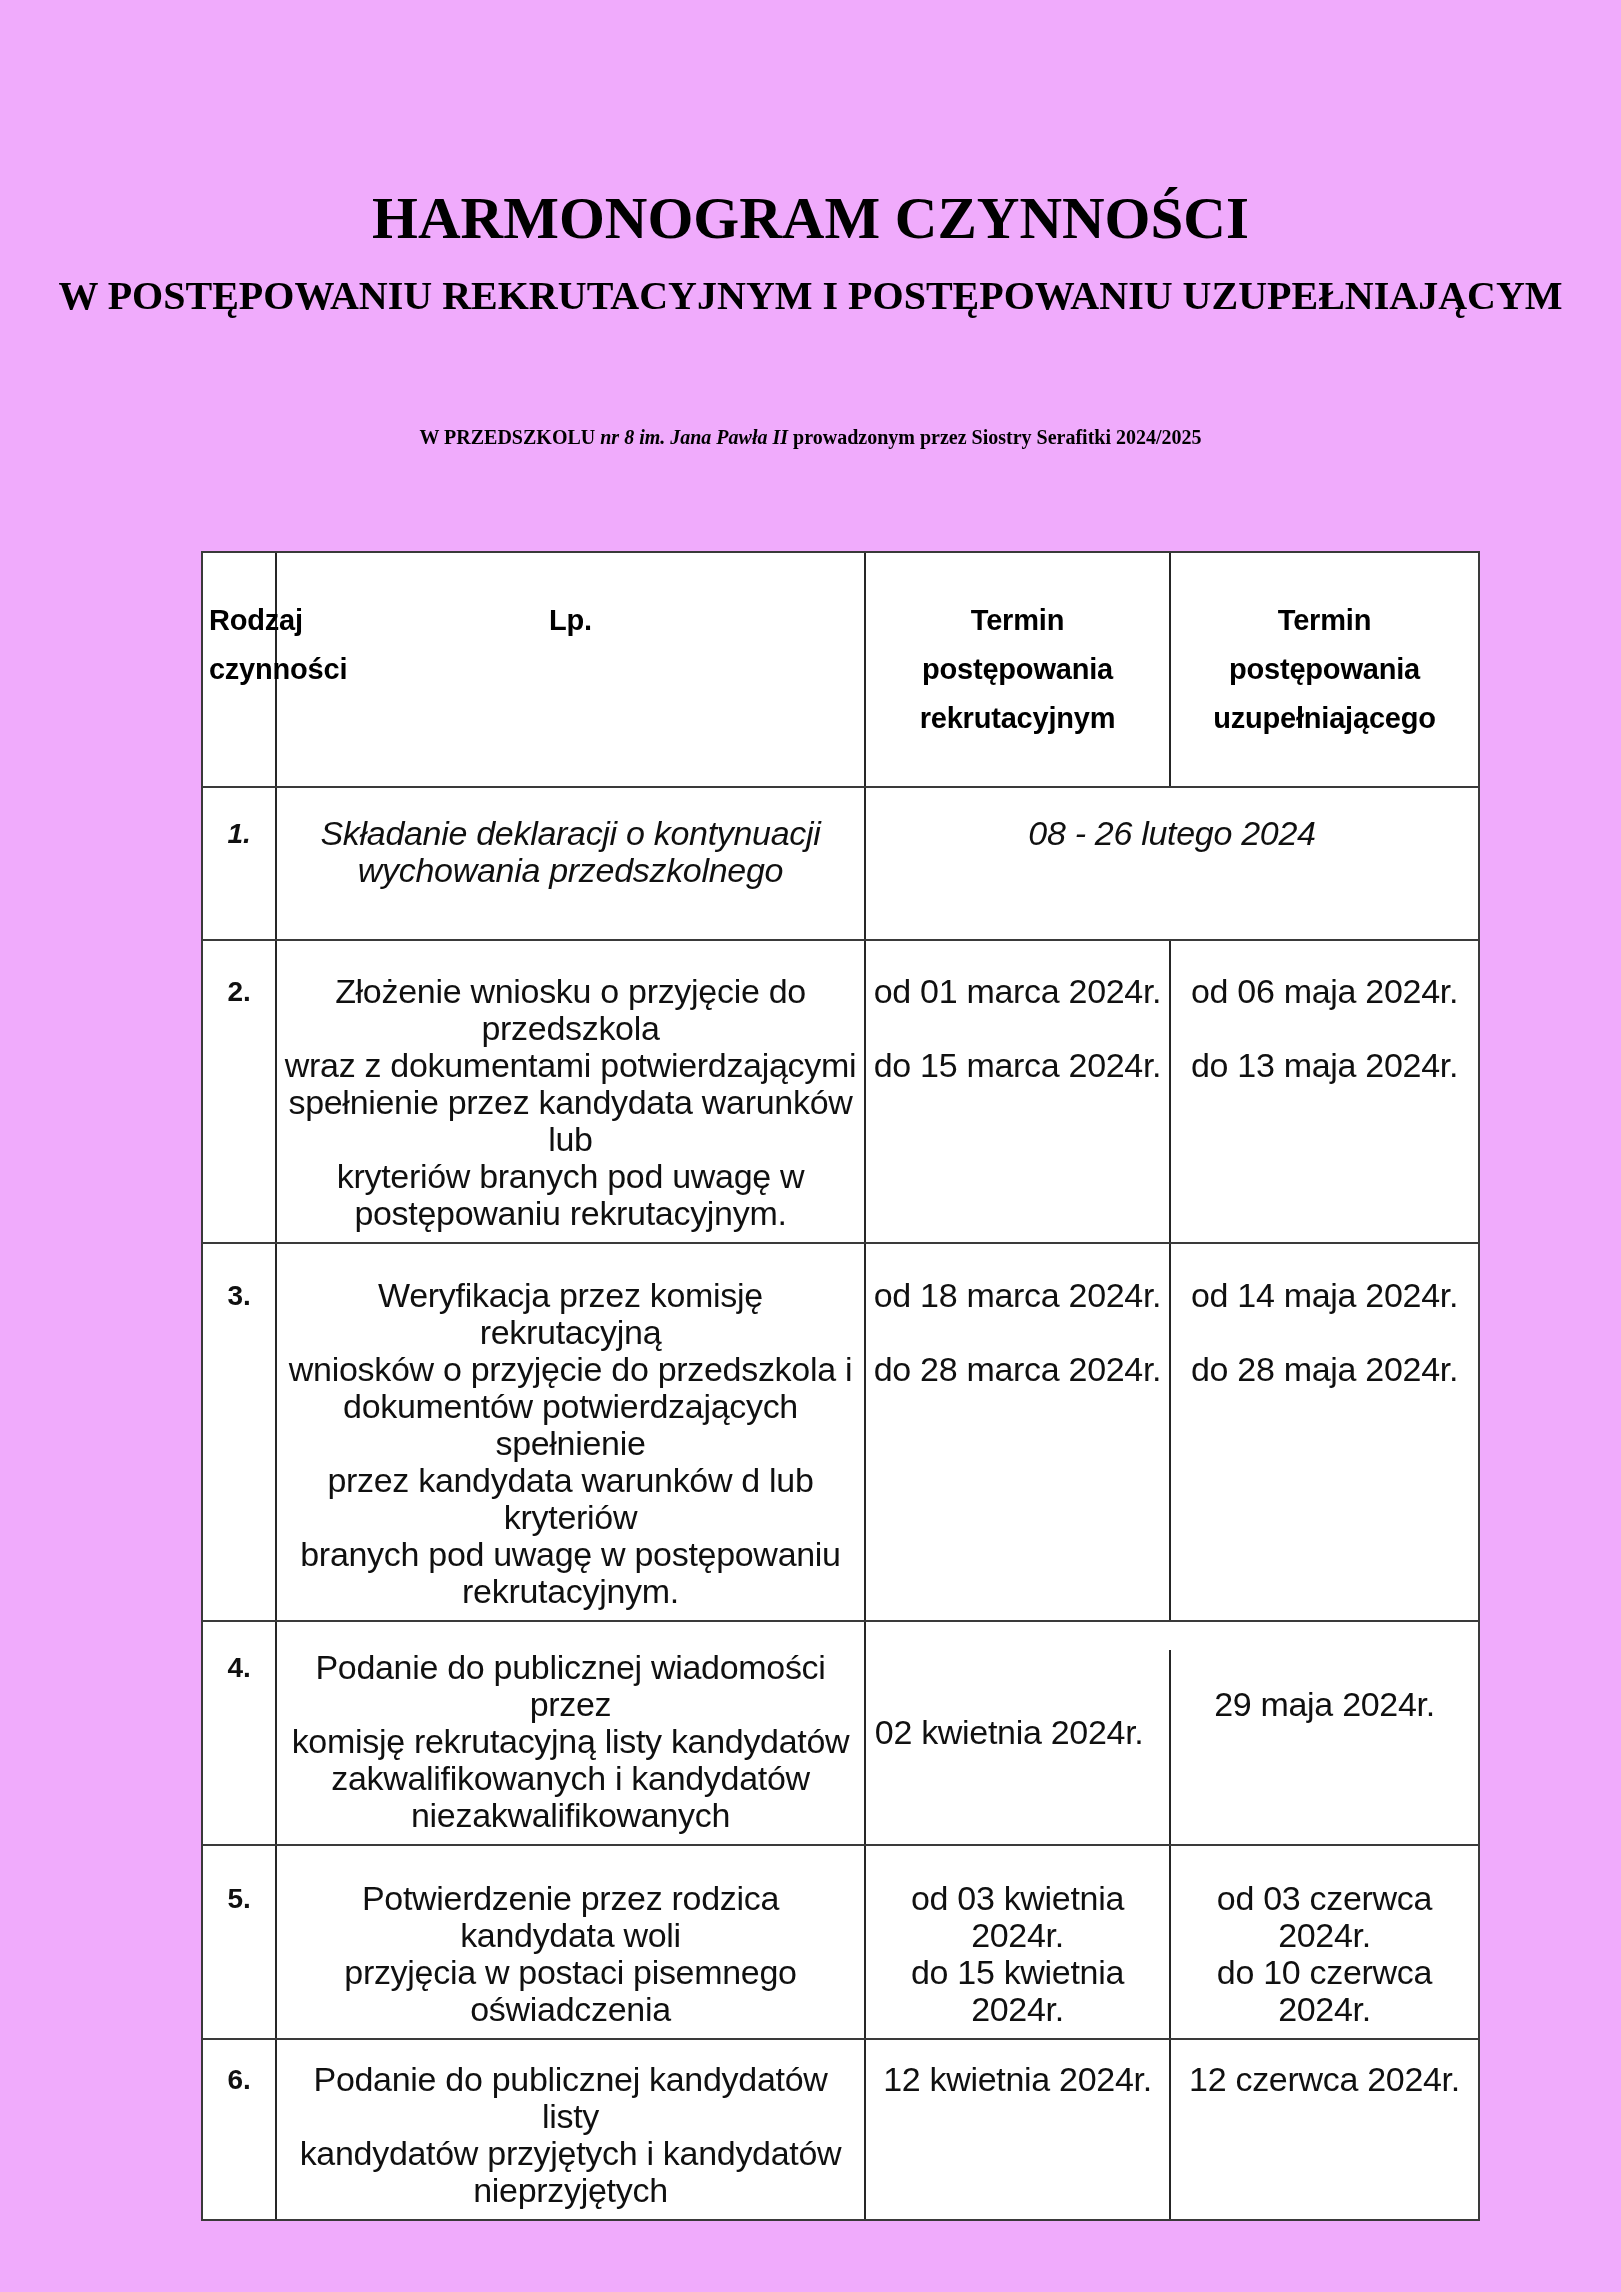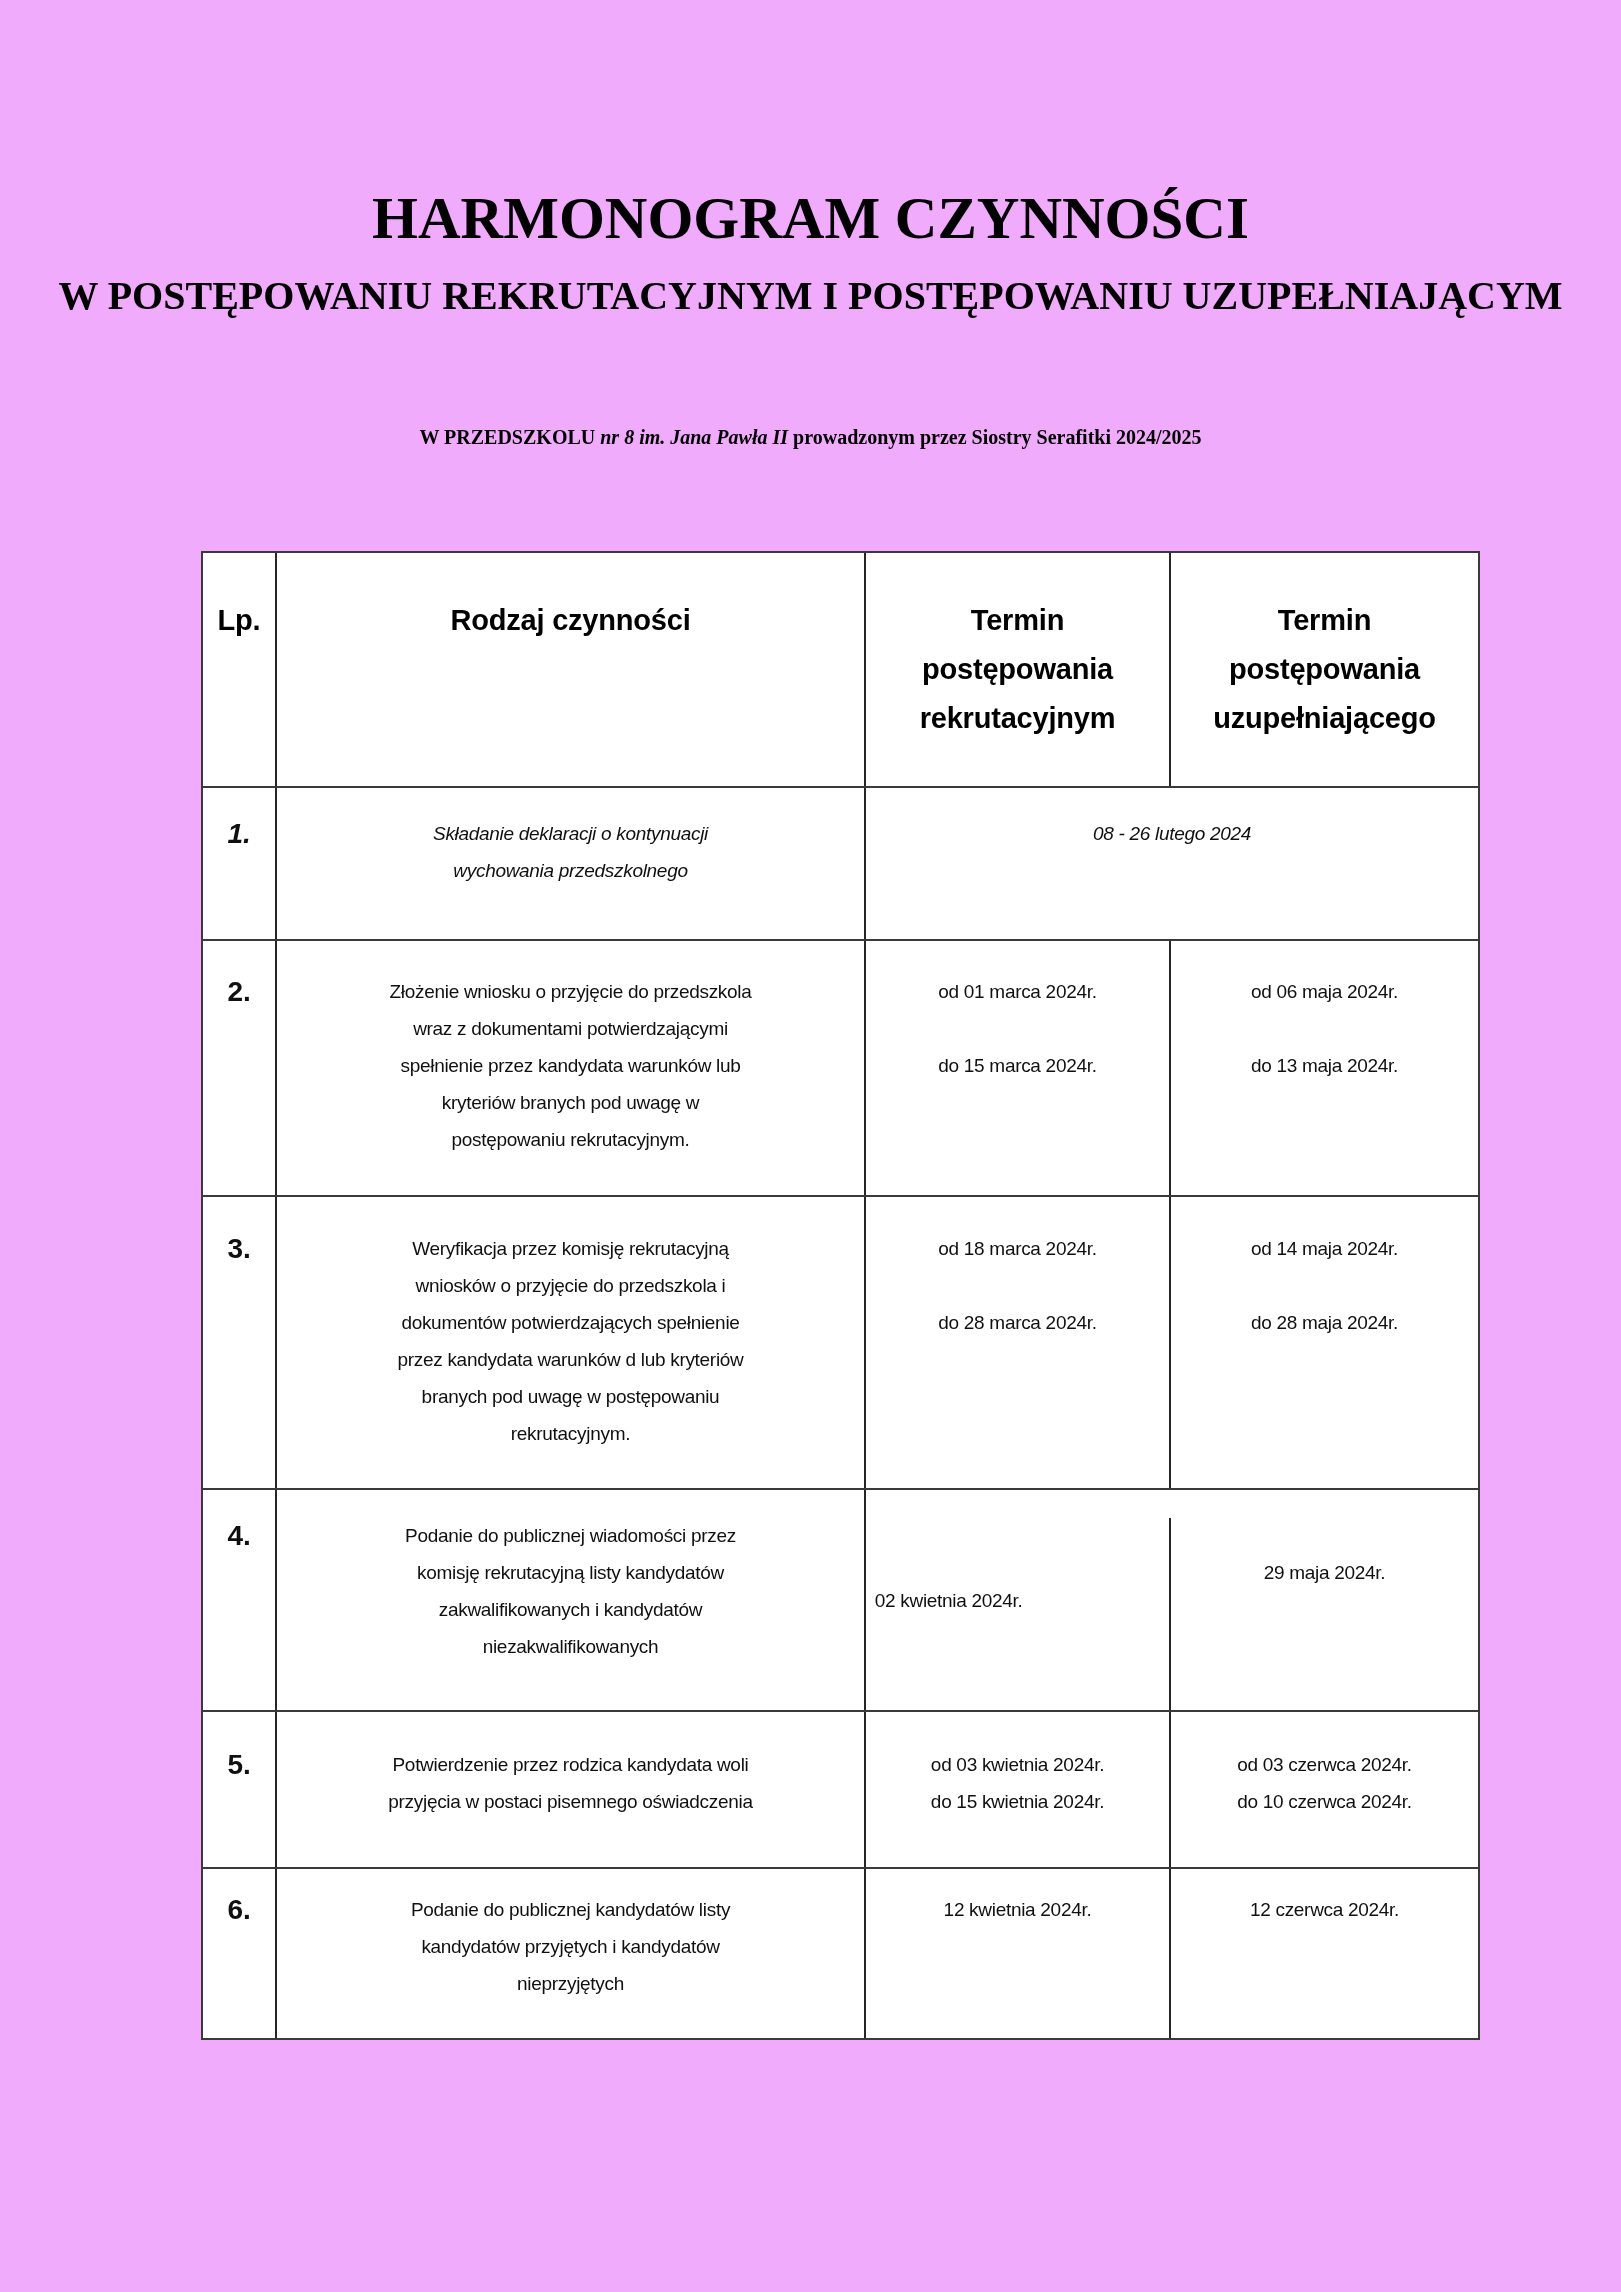--- a/index.html
+++ b/index.html
@@ -69,21 +69,21 @@
   }
   .t-row.merged { grid-template-columns: 74px 589px 612px; }
   .t-row:last-child { border-bottom: none; }
 
   .cell {
     box-sizing: border-box;
     border-right: 2px solid #262626;
     text-align: center;
     white-space: pre-line;
     padding: var(--pt, 29px) 5.9px 9.8px 5.9px;
-    font-size: 19px;
+    font-size: 34px;
     line-height: 37px;
     letter-spacing: -0.3px;
     color: #101010;
   }
   .cell:last-child { border-right: none; }
 
   
   .t-row.head { min-height: 235px; --pt: 43px; }
   .t-row.head .cell {
     font-weight: 700;
@@ -115,22 +115,22 @@
 
   <div class="doc-title">HARMONOGRAM CZYNNOŚCI</div>
 
   <div class="doc-subtitle">W POSTĘPOWANIU REKRUTACYJNYM I POSTĘPOWANIU UZUPEŁNIAJĄCYM</div>
 
   <div class="doc-school"><span>W PRZEDSZKOLU </span><span class="em">nr 8 im. Jana Pawła II</span><span> prowadzonym przez Siostry Serafitki  2024/2025</span></div>
 
   <div class="sched-table">
 
     <div class="t-row head">
+      <div class="cell">Rodzaj czynności</div>
       <div class="cell">Lp.</div>
-      <div class="cell">Rodzaj czynności</div>
       <div class="cell">Termin
 postępowania
 rekrutacyjnym</div>
       <div class="cell">Termin
 postępowania
 uzupełniającego</div>
     </div>
 
     <div class="t-row r1 merged">
       <div class="cell lp">1.</div>

